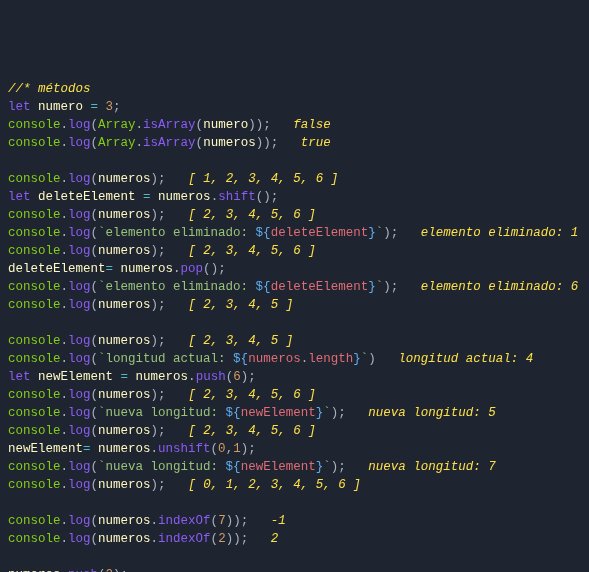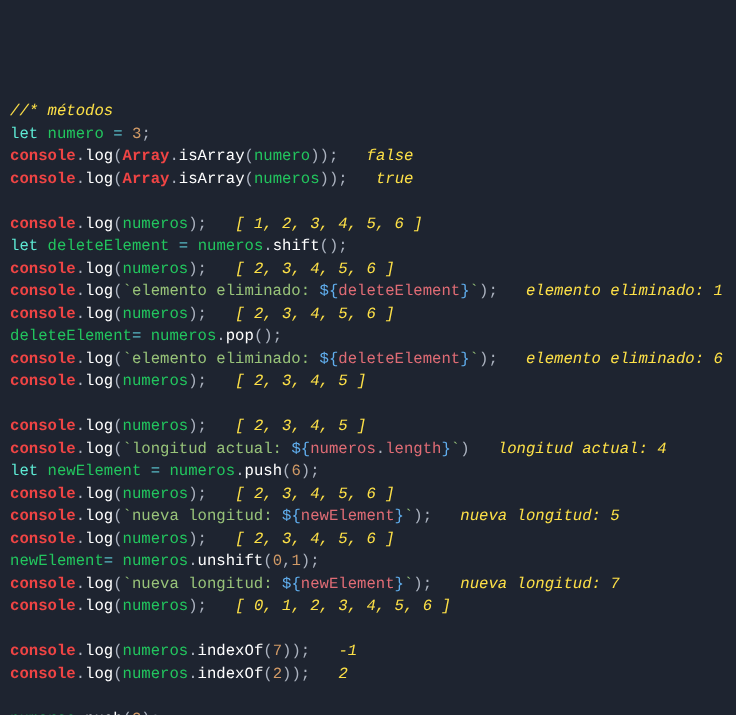--- a/index.html
+++ b/index.html
@@ -11,29 +11,29 @@
     line-height: 18px;
     color: #abb2bf;
     width: 589px;
     height: 572px;
     box-sizing: border-box;
     white-space: pre;
     overflow: hidden;
   }
   .ln { display: block; }
   .cm { color: #fde047; font-style: italic; }
-  .kw { color: #5eead4; }
-  .vr { color: #22c55e; }
-  .gv { color: #ef4444; font-weight: bold; }
+  .kw { color: #8b5cf6; }
+  .vr { color: #fef9c3; }
+  .gv { color: #84cc16; }
   .pr { color: #61afef; }
   .op { color: #56b6c2; }
   .nm { color: #d19a66; }
   .st { color: #98c379; }
   .sv { color: #e06c75; }
-  .fn { color: #ffffff; }
+  .fn { color: #8b5cf6; }
   .p  { color: #abb2bf; }
 </style>
 </head>
 <body>
 
 
 
 <div><span class="ln"><span class="cm">//* métodos</span></span><span class="ln"><span class="kw">let</span> <span class="vr">numero</span> <span class="op">=</span> <span class="nm">3</span><span class="p">;</span></span><span class="ln"><span class="gv">console</span><span class="p">.</span><span class="fn">log</span><span class="p">(</span><span class="gv">Array</span><span class="p">.</span><span class="fn">isArray</span><span class="p">(</span><span class="vr">numero</span><span class="p">)</span><span class="p">)</span><span class="p">;</span><span>   </span><span class="cm">false</span></span><span class="ln"><span class="gv">console</span><span class="p">.</span><span class="fn">log</span><span class="p">(</span><span class="gv">Array</span><span class="p">.</span><span class="fn">isArray</span><span class="p">(</span><span class="vr">numeros</span><span class="p">)</span><span class="p">)</span><span class="p">;</span><span>   </span><span class="cm">true</span></span><span class="ln"> </span><span class="ln"><span class="gv">console</span><span class="p">.</span><span class="fn">log</span><span class="p">(</span><span class="vr">numeros</span><span class="p">)</span><span class="p">;</span><span>   </span><span class="cm">[ 1, 2, 3, 4, 5, 6 ]</span></span><span class="ln"><span class="kw">let</span> <span class="vr">deleteElement</span> <span class="op">=</span> <span class="vr">numeros</span><span class="p">.</span><span class="fn">shift</span><span class="p">(</span><span class="p">)</span><span class="p">;</span></span><span class="ln"><span class="gv">console</span><span class="p">.</span><span class="fn">log</span><span class="p">(</span><span class="vr">numeros</span><span class="p">)</span><span class="p">;</span><span>   </span><span class="cm">[ 2, 3, 4, 5, 6 ]</span></span><span class="ln"><span class="gv">console</span><span class="p">.</span><span class="fn">log</span><span class="p">(</span><span class="st">`</span><span class="st">elemento eliminado: </span><span class="pr">${</span><span class="sv">deleteElement</span><span class="pr">}</span><span class="st">`</span><span class="p">)</span><span class="p">;</span><span>   </span><span class="cm">elemento eliminado: 1</span></span><span class="ln"><span class="gv">console</span><span class="p">.</span><span class="fn">log</span><span class="p">(</span><span class="vr">numeros</span><span class="p">)</span><span class="p">;</span><span>   </span><span class="cm">[ 2, 3, 4, 5, 6 ]</span></span><span class="ln"><span class="vr">deleteElement</span><span class="op">=</span> <span class="vr">numeros</span><span class="p">.</span><span class="fn">pop</span><span class="p">(</span><span class="p">)</span><span class="p">;</span></span><span class="ln"><span class="gv">console</span><span class="p">.</span><span class="fn">log</span><span class="p">(</span><span class="st">`</span><span class="st">elemento eliminado: </span><span class="pr">${</span><span class="sv">deleteElement</span><span class="pr">}</span><span class="st">`</span><span class="p">)</span><span class="p">;</span><span>   </span><span class="cm">elemento eliminado: 6</span></span><span class="ln"><span class="gv">console</span><span class="p">.</span><span class="fn">log</span><span class="p">(</span><span class="vr">numeros</span><span class="p">)</span><span class="p">;</span><span>   </span><span class="cm">[ 2, 3, 4, 5 ]</span></span><span class="ln"> </span><span class="ln"><span class="gv">console</span><span class="p">.</span><span class="fn">log</span><span class="p">(</span><span class="vr">numeros</span><span class="p">)</span><span class="p">;</span><span>   </span><span class="cm">[ 2, 3, 4, 5 ]</span></span><span class="ln"><span class="gv">console</span><span class="p">.</span><span class="fn">log</span><span class="p">(</span><span class="st">`</span><span class="st">longitud actual: </span><span class="pr">${</span><span class="sv">numeros</span><span class="p">.</span><span class="sv">length</span><span class="pr">}</span><span class="st">`</span><span class="p">)</span><span>   </span><span class="cm">longitud actual: 4</span></span><span class="ln"><span class="kw">let</span> <span class="vr">newElement</span> <span class="op">=</span> <span class="vr">numeros</span><span class="p">.</span><span class="fn">push</span><span class="p">(</span><span class="nm">6</span><span class="p">)</span><span class="p">;</span></span><span class="ln"><span class="gv">console</span><span class="p">.</span><span class="fn">log</span><span class="p">(</span><span class="vr">numeros</span><span class="p">)</span><span class="p">;</span><span>   </span><span class="cm">[ 2, 3, 4, 5, 6 ]</span></span><span class="ln"><span class="gv">console</span><span class="p">.</span><span class="fn">log</span><span class="p">(</span><span class="st">`</span><span class="st">nueva longitud: </span><span class="pr">${</span><span class="sv">newElement</span><span class="pr">}</span><span class="st">`</span><span class="p">)</span><span class="p">;</span><span>   </span><span class="cm">nueva longitud: 5</span></span><span class="ln"><span class="gv">console</span><span class="p">.</span><span class="fn">log</span><span class="p">(</span><span class="vr">numeros</span><span class="p">)</span><span class="p">;</span><span>   </span><span class="cm">[ 2, 3, 4, 5, 6 ]</span></span><span class="ln"><span class="vr">newElement</span><span class="op">=</span> <span class="vr">numeros</span><span class="p">.</span><span class="fn">unshift</span><span class="p">(</span><span class="nm">0</span><span class="p">,</span><span class="nm">1</span><span class="p">)</span><span class="p">;</span></span><span class="ln"><span class="gv">console</span><span class="p">.</span><span class="fn">log</span><span class="p">(</span><span class="st">`</span><span class="st">nueva longitud: </span><span class="pr">${</span><span class="sv">newElement</span><span class="pr">}</span><span class="st">`</span><span class="p">)</span><span class="p">;</span><span>   </span><span class="cm">nueva longitud: 7</span></span><span class="ln"><span class="gv">console</span><span class="p">.</span><span class="fn">log</span><span class="p">(</span><span class="vr">numeros</span><span class="p">)</span><span class="p">;</span><span>   </span><span class="cm">[ 0, 1, 2, 3, 4, 5, 6 ]</span></span><span class="ln"> </span><span class="ln"><span class="gv">console</span><span class="p">.</span><span class="fn">log</span><span class="p">(</span><span class="vr">numeros</span><span class="p">.</span><span class="fn">indexOf</span><span class="p">(</span><span class="nm">7</span><span class="p">)</span><span class="p">)</span><span class="p">;</span><span>   </span><span class="cm">-1</span></span><span class="ln"><span class="gv">console</span><span class="p">.</span><span class="fn">log</span><span class="p">(</span><span class="vr">numeros</span><span class="p">.</span><span class="fn">indexOf</span><span class="p">(</span><span class="nm">2</span><span class="p">)</span><span class="p">)</span><span class="p">;</span><span>   </span><span class="cm">2</span></span><span class="ln"> </span><span class="ln"><span class="vr">numeros</span><span class="p">.</span><span class="fn">push</span><span class="p">(</span><span class="nm">2</span><span class="p">)</span><span class="p">;</span></span></div>
 
 

